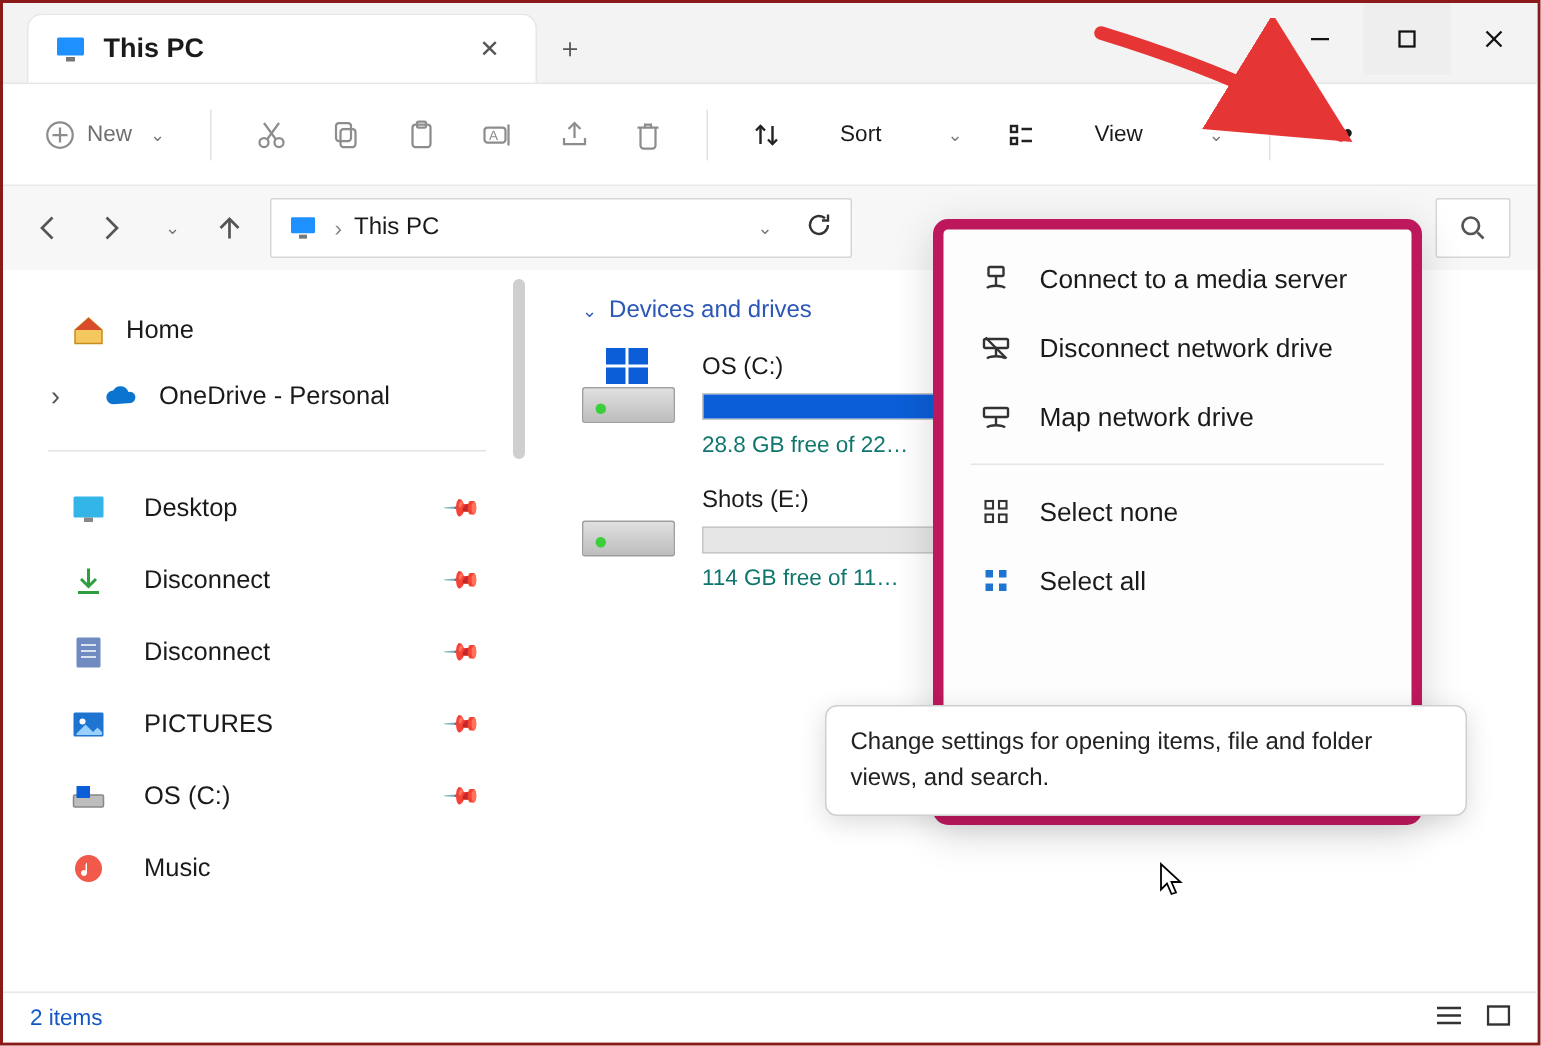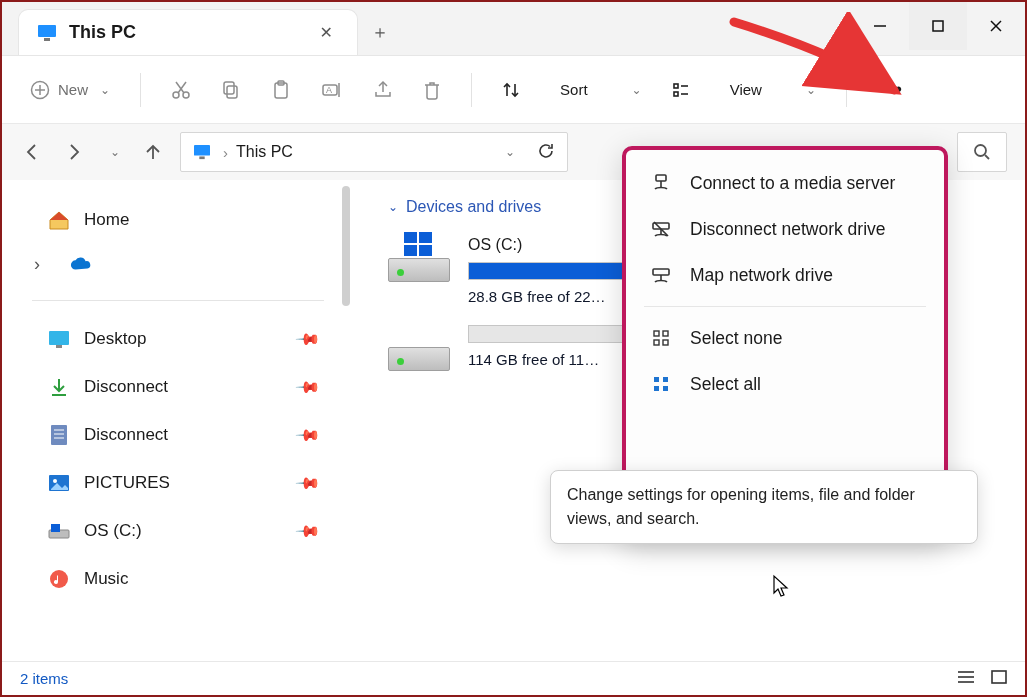--- a/index.html
+++ b/index.html
@@ -105,21 +105,21 @@
   .side-item {
     display:flex; align-items:center; gap:14px;
     height:44px; font-size:17px; padding:0 14px 0 24px;
   }
   .side-item.expandable::before{
     content:"›"; position:absolute; left:10px; color:#555; font-size:18px;
   }
   .side-item.expandable{ position:relative; padding-left:46px; }
   .side-hr { height:1px; background:#e4e4e4; margin:14px 26px 14px 8px; }
   .quick-item {
-    display:flex; align-items:center; gap:14px;
+    display:flex; align-items:center; gap:26px;
     height:48px; font-size:17px; padding:0 14px 0 24px;
     position:relative;
   }
   .pin { position:absolute; right:32px; color:#4a4a4a; transform:rotate(45deg); font-size:16px; }
 
   .content { flex:1; padding:18px 0 0 38px; position:relative; }
   .section-head { color:#2c57b5; font-size:16px; display:flex; align-items:center; gap:8px; }
   .section-head .sc-chev { font-size:12px; }
   .drive {
     display:flex; gap:18px; margin-top:20px; align-items:flex-start;
@@ -137,33 +137,33 @@
     position:absolute; left:14px; top:-6px; width:32px; height:28px;
     background:#0b5ed7; display:grid; grid-template-columns:1fr 1fr; grid-template-rows:1fr 1fr; gap:2px; padding:2px;
   }
   .drive-icon .win-tile span{ background:#0b5ed7; }
   .drive-icon .win-tile{ background:#fff; }
   .drive-icon .win-tile span{ background:#0b5ed7; }
   .drive-info { font-size:16px; }
   .drive-title { margin-bottom:8px; }
   .drive-bar { width:160px; height:18px; background:#e6e6e6; border:1px solid #c6c6c6; }
   .drive-bar .fill { height:100%; background:#0b5ed7; }
-  .drive-sub { color:#0f172a; margin-top:8px; font-size:15px; }
+  .drive-sub { color:#0f766e; margin-top:8px; font-size:15px; }
 
   
   .status {
     height:34px; background:#fff; border-top:1px solid #e8e8e8;
     display:flex; align-items:center; padding:0 18px; font-size:15px; color:#1259c3;
   }
   .status-icons { margin-left:auto; display:flex; gap:16px; color:#333; }
 
   
   .ctx {
     position:absolute; left:620px; top:144px; width:326px;
-    background:#fdfdfd; border:4px solid #be185d; border-radius:10px;
+    background:#fdfdfd; border:7px solid #be185d; border-radius:10px;
     box-shadow:0 6px 28px rgba(0,0,0,.16);
     padding:10px 6px;
   }
   .ctx-item {
     display:flex; align-items:center; gap:18px;
     height:46px; padding:0 18px; border-radius:6px; font-size:17.5px;
   }
   .ctx-item.hover { background:#f2f2f2; }
   .ctx-sep { height:1px; background:#e6e6e6; margin:8px 12px; }
   .ctx-icon { width:22px; height:22px; display:flex;align-items:center;justify-content:center;color:#2b2b2b; flex:0 0 22px; }
@@ -357,20 +357,21 @@
       </span>
       <span>Home</span>
     </div>
 
     <div class="side-item expandable">
       <span class="side-ico">
         <svg width="24" height="16" viewBox="0 0 24 16">
             <path d="M6 14a5 5 0 010-10 6 6 0 0111 1 4 4 0 012 8z" fill="#0b74d1"></path>
           </svg>
       </span>
+      <span>OneDrive - Personal</span>
     </div>
 
     <div class="side-hr"></div>
 
     <div class="quick-item">
       <span class="side-ico">
           <svg width="22" height="18">
             <rect x="1" y="1" width="20" height="14" rx="1" fill="#33b5e8"></rect>
             <rect x="8" y="15" width="6" height="3" fill="#888"></rect>
           </svg>
@@ -456,20 +457,21 @@
           </div>
         <div class="drive-sub">28.8 GB free of 22…</div>
       </div>
     </div>
 
     <div class="drive">
       <div class="drive-icon">
         <div class="base"></div>
       </div>
       <div class="drive-info">
+        <div class="drive-title">Shots (E:)</div>
         <div class="drive-bar">
             <div class="fill" style="width:0%"></div>
           </div>
         <div class="drive-sub">114 GB free of 11…</div>
       </div>
     </div>
   </div>
 </div>
 
 <div class="status">

